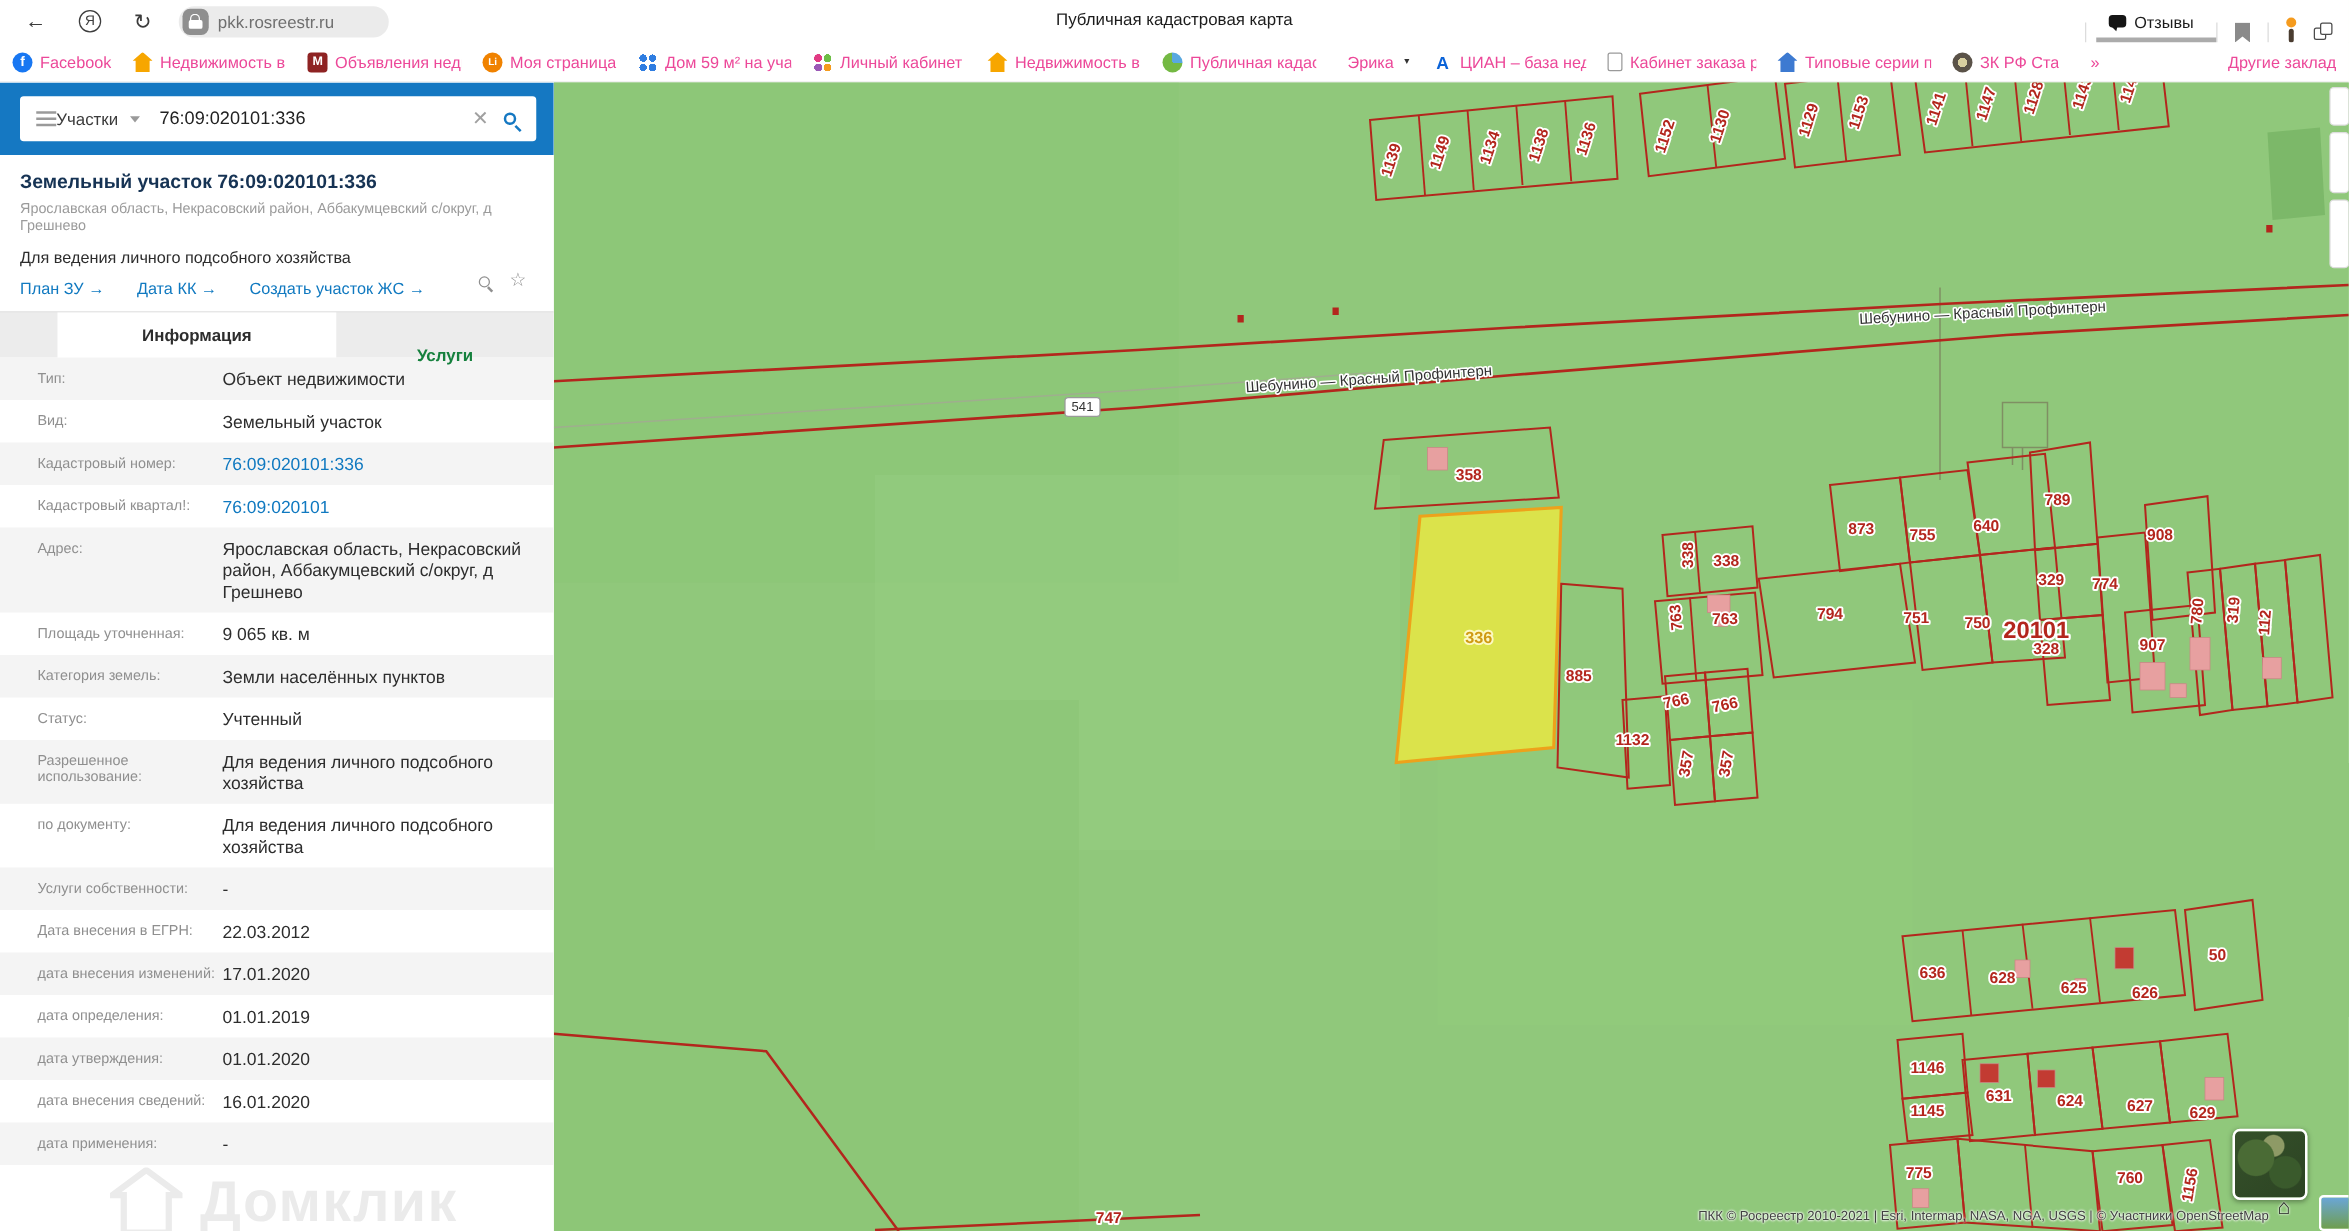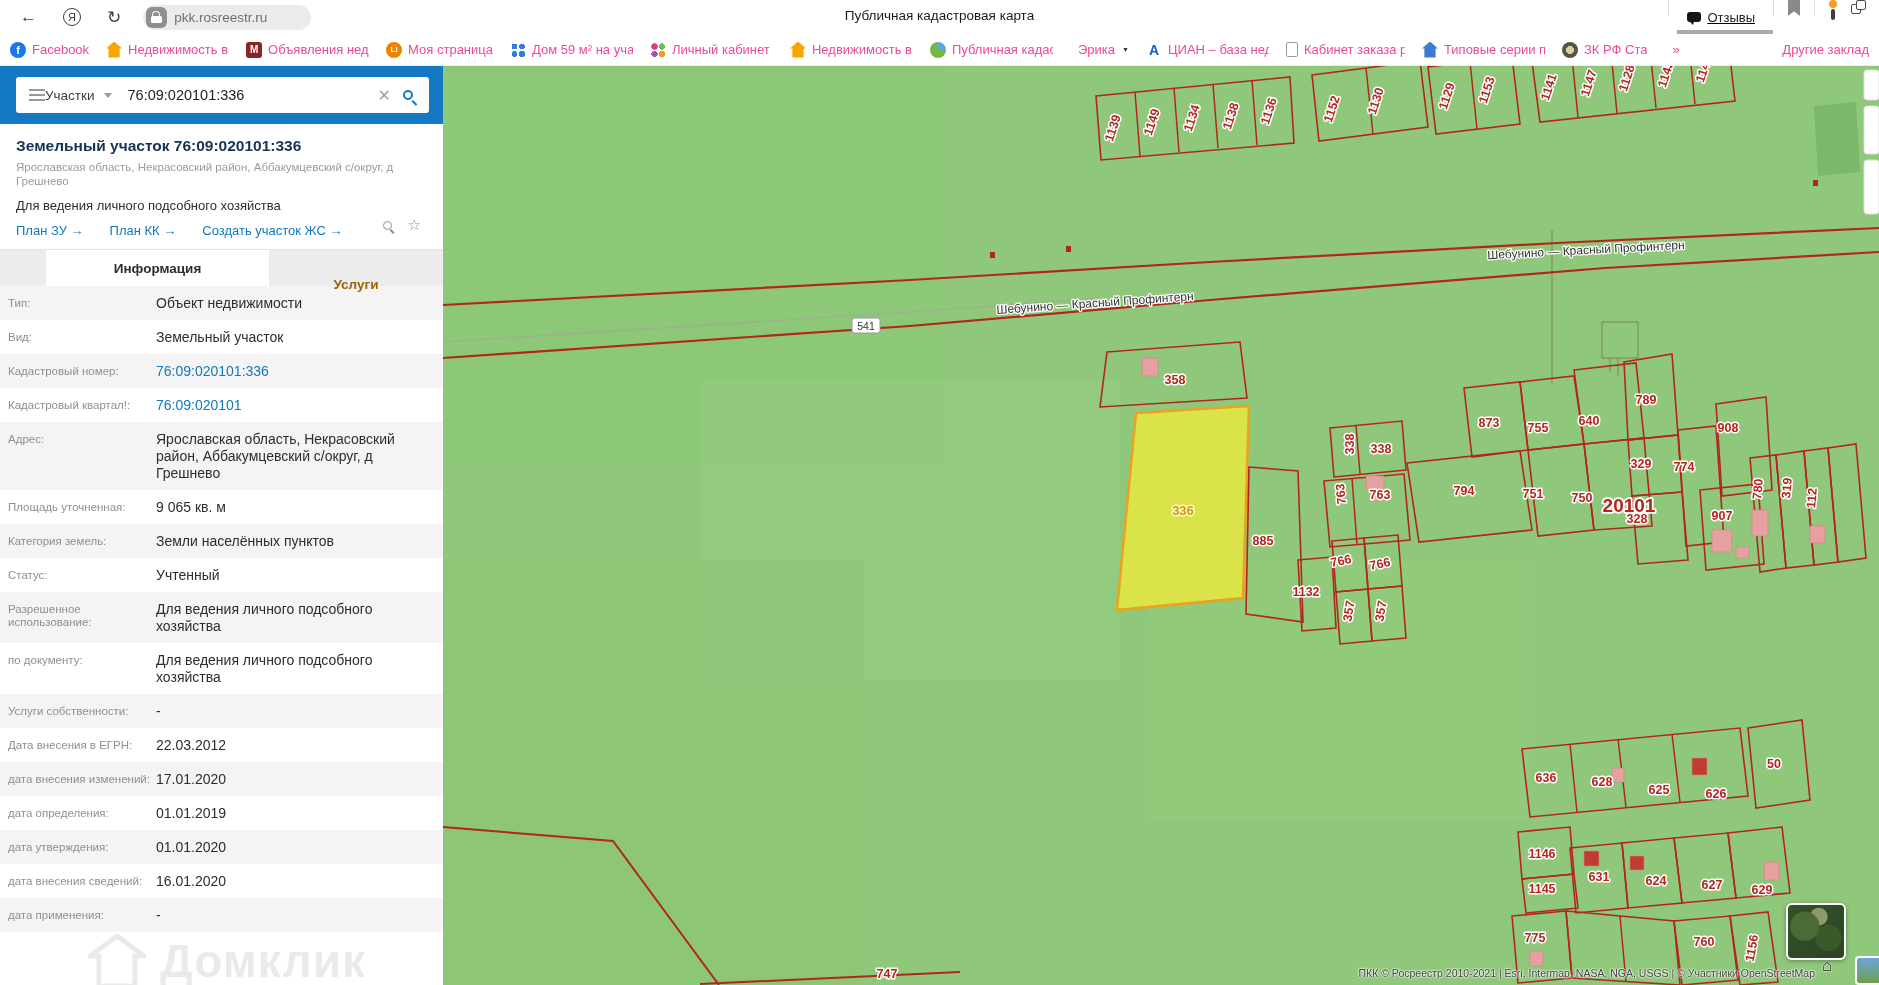--- a/index.html
+++ b/index.html
@@ -9,21 +9,21 @@
   .chrome { position:absolute; left:0; top:0; width:1879px; height:34px; background:#fff; display:flex; align-items:center; }
   .nav-glyph { font-size:17px; color:#3c3c3c; margin-left:20px; cursor:pointer; }
   .ya-circle { width:18px; height:18px; border:1.6px solid #3c3c3c; border-radius:50%; font-size:11px; color:#3c3c3c; display:flex; align-items:center; justify-content:center; margin-left:26px; }
   .reload { margin-left:26px; }
   .url-pill { margin-left:22px; height:25px; width:168px; background:#ebebeb; border-radius:13px; display:flex; align-items:center; }
   .lock-badge { width:21px; height:21px; margin-left:3px; background:#8f8f8f; border-radius:6px; position:relative; }
   .lock-badge .shackle { position:absolute; left:6px; top:4px; width:8px; height:6px; border:1.6px solid #fff; border-bottom:none; border-radius:4px 4px 0 0; }
   .lock-badge .lockbody { position:absolute; left:5px; top:9px; width:11px; height:7px; background:#fff; border-radius:1.5px; }
   .url-text { font-size:13.5px; color:#6f6f6f; margin-left:7px; }
   .page-title { position:absolute; left:50%; transform:translateX(-50%); top:8px; font-size:13.5px; color:#1c1c1c; }
-  .chrome-right { position:absolute; right:12px; top:0; height:34px; display:flex; align-items:flex-start; gap:14px;text-decoration:underline; }
+  .chrome-right { position:absolute; right:12px; top:0; height:34px; display:flex; align-items:flex-end; gap:14px; }
   .vsep { width:1px; height:16px; background:#dcdcdc; }
   .reviews { display:flex; align-items:center; gap:6px; position:relative; height:34px; padding:0 4px; cursor:pointer; }
   .bubble-icon { width:14px; height:10px; background:#151515; border-radius:3px; position:relative; }
   .bubble-icon::after { content:""; position:absolute; left:2px; bottom:-3px; border-left:4px solid transparent; border-right:1px solid transparent; border-top:4px solid #151515; }
   .reviews-label { font-size:13px; color:#1c1c1c; }
   .reviews-underline { position:absolute; left:-6px; bottom:0; width:96px; height:4px; background:#ababab; }
   .flag-icon { width:12px; height:16px; background:#8a8a8a; clip-path:polygon(0 0,100% 0,100% 100%,50% 70%,0 100%); cursor:pointer; }
   .protect-icon { width:8px; height:20px; position:relative; cursor:pointer; }
   .protect-icon .dot { position:absolute; top:0; left:0; width:8px; height:8px; border-radius:50%; background:#f59b1e; }
   .protect-icon .stem { position:absolute; top:9px; left:2px; width:4px; height:11px; background:#4a3c30; border-radius:2px; }
@@ -80,24 +80,24 @@
   .links-row { display:flex; gap:26px; margin-top:10px; margin-bottom:11px; }
   .plan-link { font-size:13px; color:#1079c0; text-decoration:none; cursor:pointer; white-space:nowrap; }
   .head-icons { position:absolute; right:22px; bottom:8px; display:flex; gap:16px; align-items:center; }
   .doc-mag { width:9px; height:9px; border:1.8px solid #8f8f8f; border-radius:50%; position:relative; cursor:pointer; }
   .doc-mag::after { content:""; position:absolute; left:7px; top:7px; width:5px; height:1.8px; background:#8f8f8f; transform:rotate(45deg); transform-origin:0 0; }
   .star-icon { font-size:15px; color:#8f8f8f; line-height:10px; cursor:pointer; }
 
   .tabs { display:flex; height:37px; background:#ececec; border-top:1px solid #e3e3e3;padding-left:46px; }
   .tab { display:flex; align-items:center; justify-content:center; font-size:13.5px; cursor:pointer; }
   .tab-active { width:223px; background:#fff; color:#2d2d2d; font-weight:bold; }
-  .tab-inactive { flex:1; color:#a16207; font-weight:bold;margin-top:32px; }
+  .tab-inactive { flex:1; color:#15803d; font-weight:bold;margin-top:32px; }
 
   .info-table { width:443px; }
-  .info-row { display:flex; padding:9px 16px 8px 8px; }
+  .info-row { display:flex; padding:9px 16px 8px 30px; }
   .info-row:nth-child(odd) { background:#f4f4f4; }
   .info-label { width:142px; flex:0 0 142px; font-size:11.5px; color:#8f8f8f; line-height:13px; padding-top:2px; }
   .info-value { flex:1; font-size:14px; color:#2d2d2d; line-height:17px; padding-left:6px; }
   .info-value a { color:#1079c0; text-decoration:none; cursor:pointer; }
 
   .watermark { position:absolute; left:88px; top:868px; display:flex; align-items:center; gap:14px; opacity:0.08; pointer-events:none; }
   .watermark svg { display:block; }
   .watermark-text { font-size:46px; font-weight:bold; color:#000; letter-spacing:1px; }
 
   
@@ -401,21 +401,21 @@
       <span class="mag"></span>
     </div>
   </div>
 
   <div class="panel-head">
     <div class="parcel-title">Земельный участок 76:09:020101:336</div>
     <div class="parcel-subtitle">Ярославская область, Некрасовский район, Аббакумцевский с/округ, д Грешнево</div>
     <div class="parcel-usage">Для ведения личного подсобного хозяйства</div>
     <div class="links-row">
         <a class="plan-link">План ЗУ →</a>
-        <a class="plan-link">План КК →</a>
+        <a class="plan-link">Дата КК →</a>
         <a class="plan-link">Создать участок ЖС →</a>
       </div>
     <div class="head-icons">
       <span class="doc-mag"></span>
       <span class="star-icon">☆</span>
     </div>
   </div>
 
   <div class="tabs">
     <div class="tab tab-active">Информация</div>

